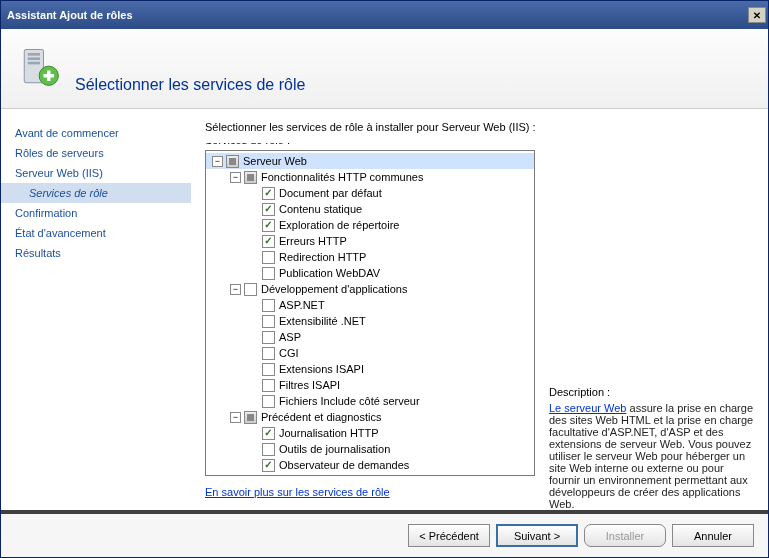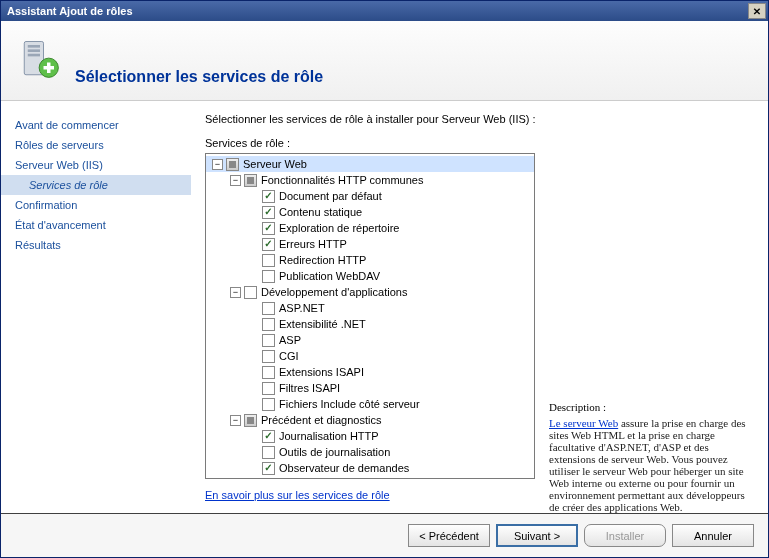--- a/index.html
+++ b/index.html
@@ -1,22 +1,22 @@
 <!DOCTYPE html>
 <html><head>
 <meta charset="utf-8">
 <style>
   * { box-sizing: border-box; }
   html, body { margin: 0; padding: 0; font-family: "Segoe UI", Tahoma, sans-serif; font-size: 11px; background: #ece9d8; }
   .window { width: 769px; height: 558px; background: #fff; border: 1px solid #0a246a; display: flex; flex-direction: column; }
-  .titlebar { background: linear-gradient(to bottom, #4a6aa8, #2c4c88); color: #fff; height: 20px; display: flex; align-items: center; justify-content: space-between; padding: 0 2px 0 6px; font-weight: bold; }
+  .titlebar { background: linear-gradient(to bottom, #4a6aa8, #2c4c88); color: #fff; height: 28px; display: flex; align-items: center; justify-content: space-between; padding: 0 2px 0 6px; font-weight: bold; }
   .close-btn { width: 18px; height: 16px; background: #d6d2c2; color: #000; border: 1px solid #888; display: flex; align-items: center; justify-content: center; font-family: Arial; font-size: 10px; font-weight: bold; cursor: pointer; }
   .header { display: flex; align-items: center; padding: 10px 18px 14px 18px; border-bottom: 1px solid #ccc; background: linear-gradient(to bottom, #fdfdfd, #f0f0f0); }
   .header-icon { width: 42px; height: 42px; margin-right: 14px; }
-  .header-title { font-size: 16px; color: #003399; font-weight: bold; margin-top: 37px; }
+  .header-title { font-size: 16px; color: #003399; font-weight: normal; margin-top: 37px; }
   .body { flex: 1; display: flex; overflow: hidden; }
   .sidebar { width: 190px; background: #fff; padding: 14px 0; }
   .side-item { padding: 4px 14px; color: #1a4f9c; cursor: pointer; }
   .side-item.indent { padding-left: 28px; }
   .side-item.selected-bar { background:#d0def0; color:#1a4f9c; font-style:italic;}
   .main { flex: 1; padding: 12px 14px 0 14px; display: flex; flex-direction: column; overflow:hidden; }
   .intro { margin-bottom: 10px; }
   .content-row { flex: 1; display: flex; gap: 14px; overflow:hidden;align-items:flex-end; }
   .tree-col { flex: 1; display:flex; flex-direction:column; overflow:hidden;}
   .tree-label { margin-bottom: 4px; }
@@ -24,26 +24,26 @@
   .tree-box-inner { min-width: 420px; }
   .tree-row { display: flex; align-items: center; height: 16px; white-space: nowrap; }
   .expander { width: 11px; height: 11px; border: 1px solid #888; display:inline-flex; align-items:center; justify-content:center; font-size:9px; line-height:9px; margin-right:3px; cursor:pointer; background:#fff;}
   .spacer { display:inline-block; }
   .chk { width:13px; height:13px; border:1px solid #888; margin-right:4px; display:inline-flex; align-items:center; justify-content:center; font-size:10px; background:#fff; cursor:pointer;}
   .chk.checked::after { content:"✓"; color:#2a6a2a; font-weight:bold; line-height:10px;}
   .chk.tri { background: linear-gradient(#eee,#ccc); position:relative;}
   .chk.tri::after { content:""; width:7px; height:7px; background:#888; display:block;}
   .tree-text { padding-left: 0; }
   .tree-row.sel { background:#cfe3ff; }
-  .desc-col { width: 205px; font-family: Liberation Serif, serif; }
+  .desc-col { width: 205px; }
   .desc-title { margin-bottom: 4px; }
   .desc-text { color: #222; }
   .desc-link { color: #0033cc; text-decoration: underline; cursor:pointer;}
   .learn-link { color: #0033cc; text-decoration: underline; cursor:pointer; margin: 10px 0 12px 0; display:block;}
-  .footer { border-top: 1px solid #404040; padding: 10px 14px; display: flex; justify-content: flex-end; gap: 6px; background:#f6f6f6;}
+  .footer { border-top: 4px solid #404040; padding: 10px 14px; display: flex; justify-content: flex-end; gap: 6px; background:#f6f6f6;}
   .btn { min-width: 82px; height: 23px; border: 1px solid #888; background: linear-gradient(#fefefe,#e4e4e4); cursor:pointer; font-size:11px; padding:0 10px;}
   .btn.default { border: 2px solid #3a6ea5; }
   .btn.disabled { color:#999; cursor:default;border-radius:7px;}
 </style>
 </head>
 <body>
 
 <div class="window">
 
   <div class="titlebar">

